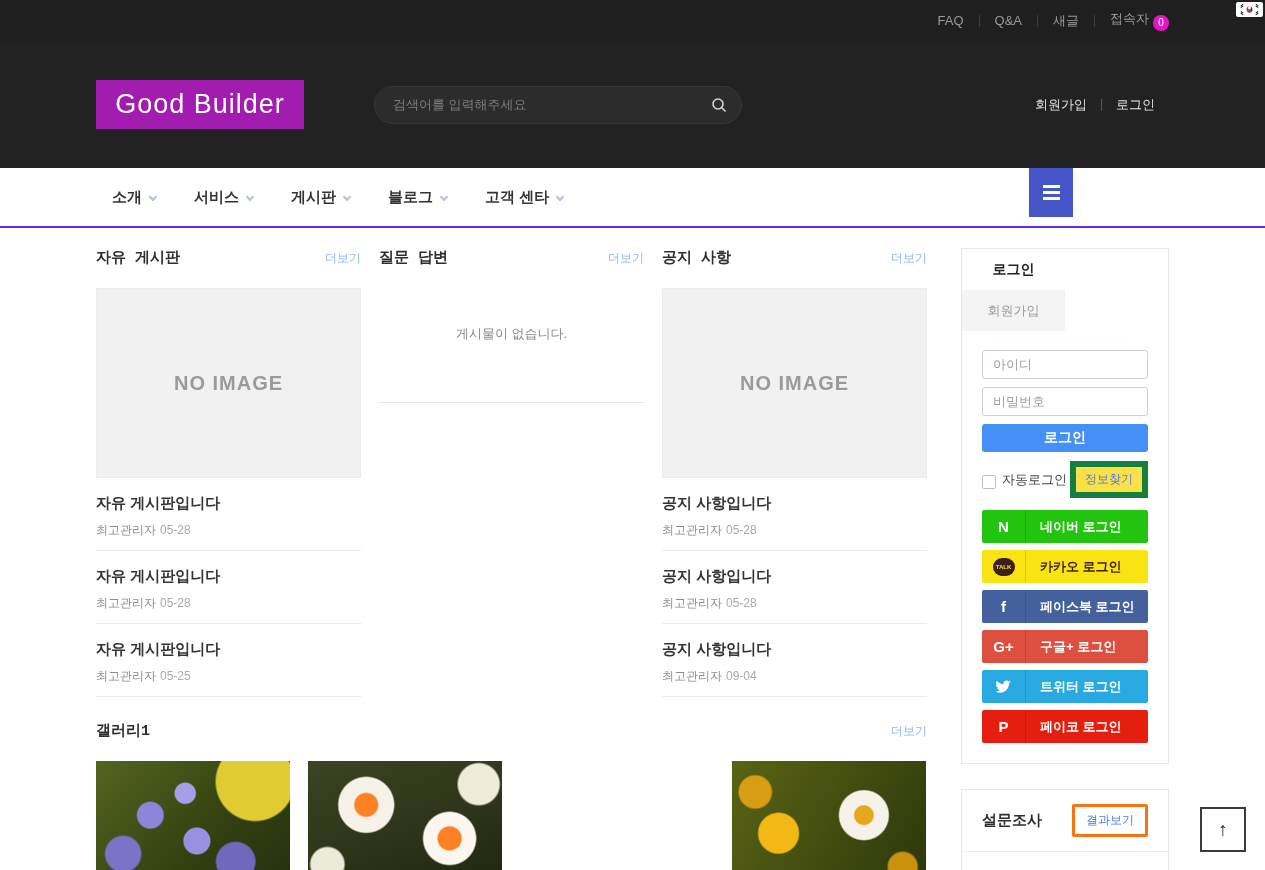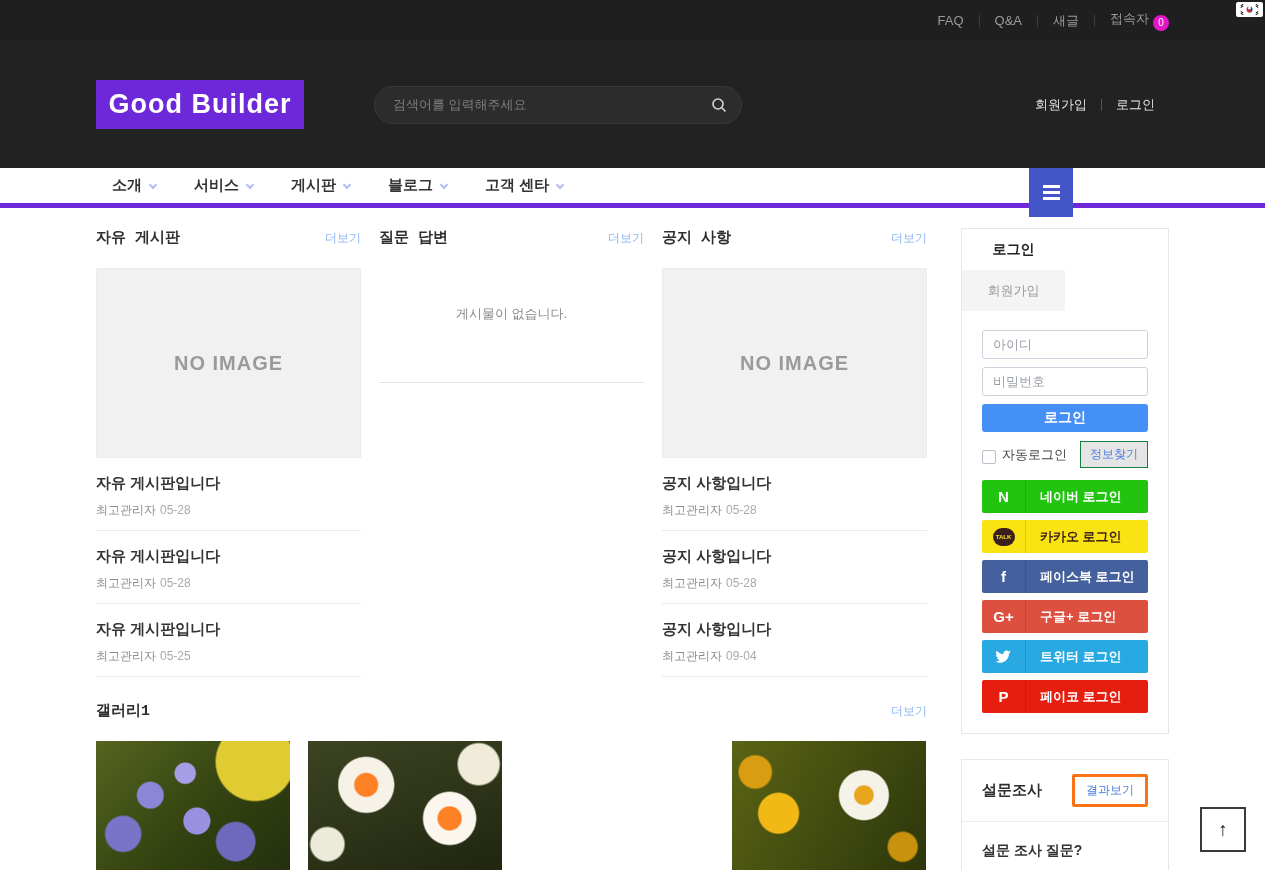--- a/index.html
+++ b/index.html
@@ -14,33 +14,33 @@
   .topbar a { color:#9a9a9a; font-size:13px; text-decoration:none; padding:0 15px; }
   .tb-sep { width:1px; height:12px; background:#3d3d3d; }
   .visitor-badge { display:inline-flex; align-items:center; justify-content:center; width:16px; height:16px;
                    border-radius:50%; background:#e516c8; color:#fff; font-size:10px; margin-left:4px; vertical-align:-3px; }
   .flag { position:absolute; top:2px; right:2px; width:27px; height:15px; background:#fff; border-radius:2px;
           display:flex; align-items:center; justify-content:center; z-index:50; cursor:pointer; }
 
   
   .header { height:127px; background:#222; }
   .header .container { height:100%; display:flex; align-items:center; }
-  .logo { width:208px; height:49px; background:#6d28d9; display:flex; align-items:center; justify-content:center;
-          color:#fff; font-size:27px; font-weight:bold; letter-spacing:1px; cursor:pointer; white-space:nowrap; }
+  .logo { width:208px; height:49px; background:#a21caf; display:flex; align-items:center; justify-content:center;
+          color:#fff; font-size:27px; font-weight:normal; letter-spacing:1px; cursor:pointer; white-space:nowrap; }
   .searchwrap { margin-left:70px; width:368px; height:38px; background:#2c2c2c; border:1px solid #383838;
                 border-radius:19px; display:flex; align-items:center; padding:0 14px 0 18px; }
   .searchwrap input { flex:1; background:transparent; border:none; outline:none; color:#ddd; font-size:13px; }
   .searchwrap input::placeholder { color:#7d7d7d; }
   .search-btn { background:none; border:none; cursor:pointer; display:flex; align-items:center; }
   .member-links { margin-left:auto; display:flex; align-items:center; }
   .member-links a { color:#e2e2e2; font-size:13px; text-decoration:none; padding:0 14px; }
   .ml-sep { width:1px; height:12px; background:#555; }
 
   
-  .nav { height:40px; background:#fff; border-bottom:5px solid #6d28d9; }
+  .nav { height:60px; background:#fff; border-bottom:2px solid #6d28d9; }
   .nav .container { height:100%; display:flex; align-items:center; }
   .nav-item { font-size:15px; font-weight:bold; color:#333; margin-left:16px; margin-right:22px; cursor:pointer; white-space:nowrap; }
   .nav-item:first-child { margin-left:16px; }
   .chev { display:inline-block; width:6px; height:6px; border-right:2px solid #b5bdf4; border-bottom:2px solid #b5bdf4;
           transform:rotate(45deg); margin-left:8px; vertical-align:2px; }
   .hamburger { position:absolute; right:96px; top:0; width:44px; height:49px; background:#4455c8; border:none;
                display:flex; flex-direction:column; align-items:center; justify-content:center; gap:3px; cursor:pointer; }
   .hamburger span { width:17px; height:3px; background:#fff; }
 
   
@@ -108,21 +108,21 @@
   .login-form { padding:19px 20px 0; }
   .login-form input { display:block; width:100%; height:29px; border:1px solid #ccd3df; border-radius:3px;
                       padding:0 10px; font-size:13px; color:#444; margin-bottom:8px; outline:none; }
   .login-form input::placeholder { color:#9aa0a8; }
   .login-btn { width:100%; height:28px; background:#4590f7; border:none; border-radius:3px; color:#fff;
                font-size:14px; font-weight:bold; cursor:pointer; }
   .login-opts { display:flex; justify-content:space-between; align-items:center; margin-top:9px; }
   .auto-login { display:flex; align-items:flex-end; gap:6px; }
   .cb { display:inline-block; width:14px; height:14px; border:1px solid #b9bfc9; border-radius:2px; background:#fff; cursor:pointer; }
   .auto-label { font-size:13px; color:#444; }
-  .find-info { font-size:12px; color:#4a7de0; background:#e5e5e5; border:1px solid #15803d; padding:4px 9px; text-decoration:none; }
+  .find-info { font-size:12px; color:#4a7de0; background:#fde047; border:6px solid #15803d; padding:4px 9px; text-decoration:none; }
   .social { margin-top:12px; padding:0 20px; }
   .s-btn { width:100%; height:33px; display:flex; align-items:stretch; border:none; border-radius:2px;
            margin-bottom:7px; cursor:pointer; overflow:hidden; padding:0; }
   .s-btn:last-child { margin-bottom:0; }
   .s-icon { width:44px; display:flex; align-items:center; justify-content:center;
             border-right:1px solid rgba(0,0,0,0.12); color:#fff; font-size:15px; font-weight:bold; }
   .s-label { flex:1; display:flex; align-items:center; padding-left:14px; font-size:13px; font-weight:bold; color:#fff; }
   .btn-naver { background:#22c410; }
   .btn-kakao { background:#fae312; }
   .btn-kakao .s-label { color:#3b1f1e; }

